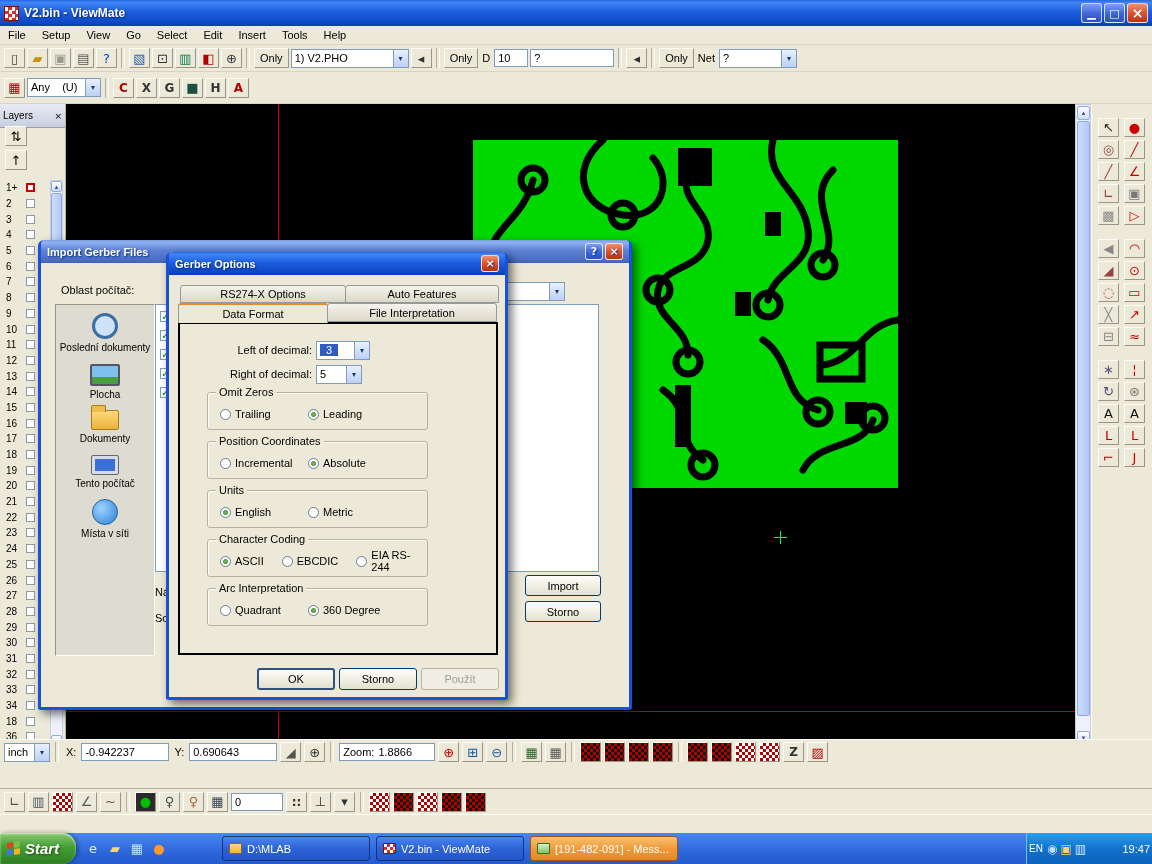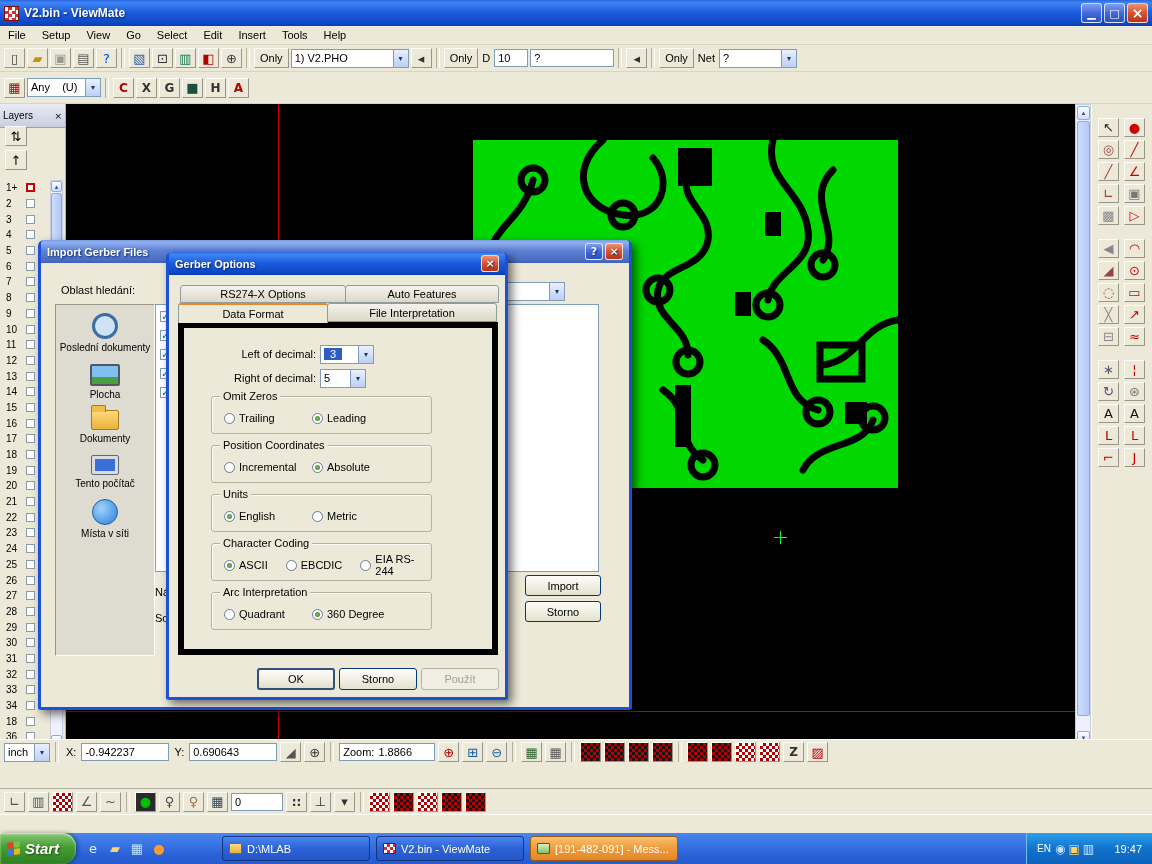--- a/index.html
+++ b/index.html
@@ -100,21 +100,21 @@
   .task-area{position:absolute;left:222px;top:3px;display:flex;gap:6px}
   .task-btn{width:148px;height:25px;border-radius:3px;border:1px solid #16337e;color:#fff;font-size:11px;
     background:linear-gradient(180deg,#4a86f0,#2d62d6 50%,#2356c8);display:flex;align-items:center;gap:5px;padding:0 6px;overflow:hidden;white-space:nowrap}
   .task-btn.alert{background:linear-gradient(180deg,#f8c170,#ef9b3a 50%,#e3882a);border-color:#9c5a10}
   .task-ico{width:13px;height:11px;flex:0 0 auto;border-radius:1px}
   .ti-folder{background:linear-gradient(#ffd97a,#e8b33c);border:1px solid #8a6a1a}
   .ti-app{background:repeating-conic-gradient(#d23030 0 25%,#fff 0 50%) 0 0/6px 6px;border:1px solid #7a1010}
   .ti-message{background:linear-gradient(#d8f2c8,#7ec26a);border:1px solid #2f6d22}
   .tray{position:absolute;right:0;top:0;width:126px;height:31px;color:#fff;
     background:linear-gradient(180deg,#2aa0ec 0%,#1172cc 50%,#0c62bc 100%);border-left:1px solid #6cc0f4;
-    display:flex;align-items:center;gap:4px;padding:0 10px}
+    display:flex;align-items:center;gap:4px;padding:0 2px}
   .tray-icon{font-family:"DejaVu Sans",sans-serif;font-size:12px}
   .tray-time{margin-left:auto;font-size:11px}
 
   
   .dialog{position:absolute;border:3px solid #1b50d8;border-top:none;border-radius:6px 6px 3px 3px;
     background:#ece9d8;box-shadow:4px 4px 10px rgba(0,0,0,.55)}
   .dlg-title{height:23px;border-radius:4px 4px 0 0;display:flex;align-items:center;padding:0 6px;color:#fff;
     font-weight:bold;font-size:11px;text-shadow:1px 1px 2px #05266e;
     background:linear-gradient(180deg,#2a63e0 0%,#3f86f5 10%,#1f5ee0 45%,#0c46c4 90%,#0a3db0 100%)}
   .dlg-title .dlg-btns{margin-left:auto;display:flex;gap:2px}
@@ -148,21 +148,21 @@
   .xp-button{width:76px;height:21px;border-radius:3px;border:1px solid #003c74;font-size:11px;
     background:linear-gradient(180deg,#fdfdfb,#f2f0e4 50%,#e3e0cf);display:flex;align-items:center;justify-content:center}
 
   .gerber-dialog{left:166px;top:252px;width:342px;height:448px;z-index:20}
   .tabs-row{position:absolute;left:9px;width:324px;display:flex}
   .tabs-1{top:33px;height:18px;padding-left:2px}
   .tabs-2{top:51px;height:19px}
   .tab{border:1px solid #919b9c;border-radius:3px 3px 0 0;display:flex;align-items:center;justify-content:center;
     font-size:11px;background:linear-gradient(180deg,#f4f3ec,#dcd8c8);margin-right:-1px}
   .tab.active{background:#ece9d8;border-bottom:none;border-top:2px solid #e68b2c;position:relative;z-index:3;height:20px}
-  .tab-page{position:absolute;left:9px;top:70px;width:320px;height:333px;border:6px solid #000000;background:#ece9d8;z-index:2}
+  .tab-page{position:absolute;left:9px;top:70px;width:320px;height:333px;border:2px solid #000000;background:#ece9d8;z-index:2}
   .dec-label{position:absolute;width:104px;text-align:right;font-size:11px}
   .dec-combo{position:absolute;height:19px}
   .sel-val{background:#2f5bc4;color:#fff;padding:0 6px}
   .groups{position:absolute;left:27px;top:138px;width:221px}
   .groupbox{position:relative;height:38px;margin-bottom:11px;border:1px solid #b5b2a1;border-radius:3px;box-shadow:inset 1px 1px 0 #fdfcf6}
   .group-label{position:absolute;top:-7px;left:8px;background:#ece9d8;padding:0 3px;font-size:11px}
   .radio-row{position:absolute;inset:0;display:flex;align-items:center;padding:6px 0 0 12px}
   .radio-row.three{gap:18px}
   .radio-row:not(.three) .radio-item:first-child{min-width:88px}
   .radio-item{display:flex;align-items:center;gap:4px;font-size:11px}
@@ -573,21 +573,21 @@
   <div class="bottom-strip"></div>
 
   <div class="dialog import-dialog">
     <div class="dlg-title">
       <span>Import Gerber Files</span>
       <span class="dlg-btns">
         <span class="dlg-btn">?</span>
         <span class="dlg-btn close">×</span>
       </span>
     </div>
-    <div class="look-in">Oblast hledání:</div>
+    <div class="look-in">Oblast počítač:</div>
     <div class="combo lookin-combo">
       <span class="combo-val"></span>
       <span class="combo-dd">▾</span>
     </div>
     <div class="places" id="places">
         <div class="place-item">
           <div class="pl-icon pl-recent"></div>
           <div class="pl-label">Poslední dokumenty</div>
         </div>
         <div class="place-item">

